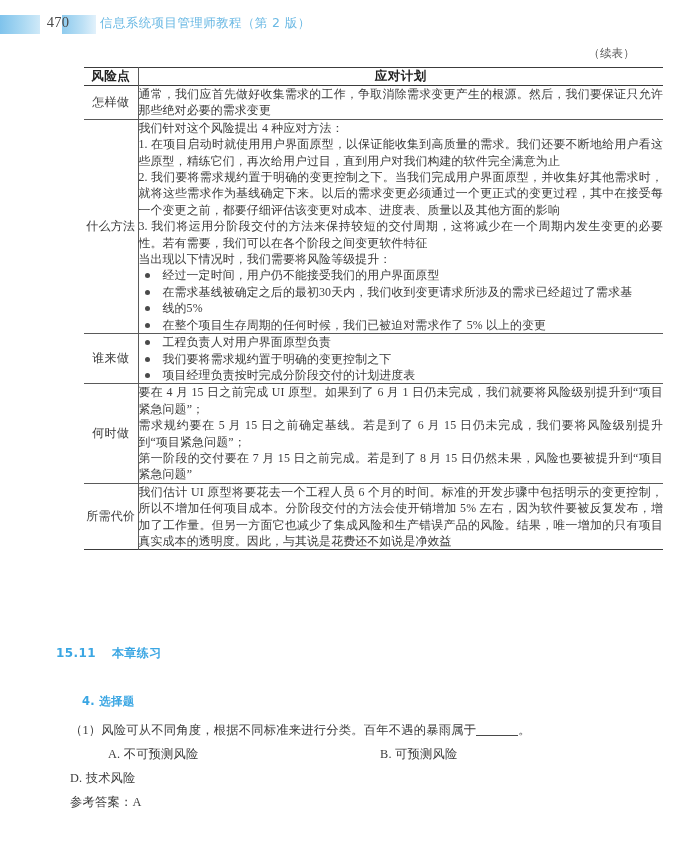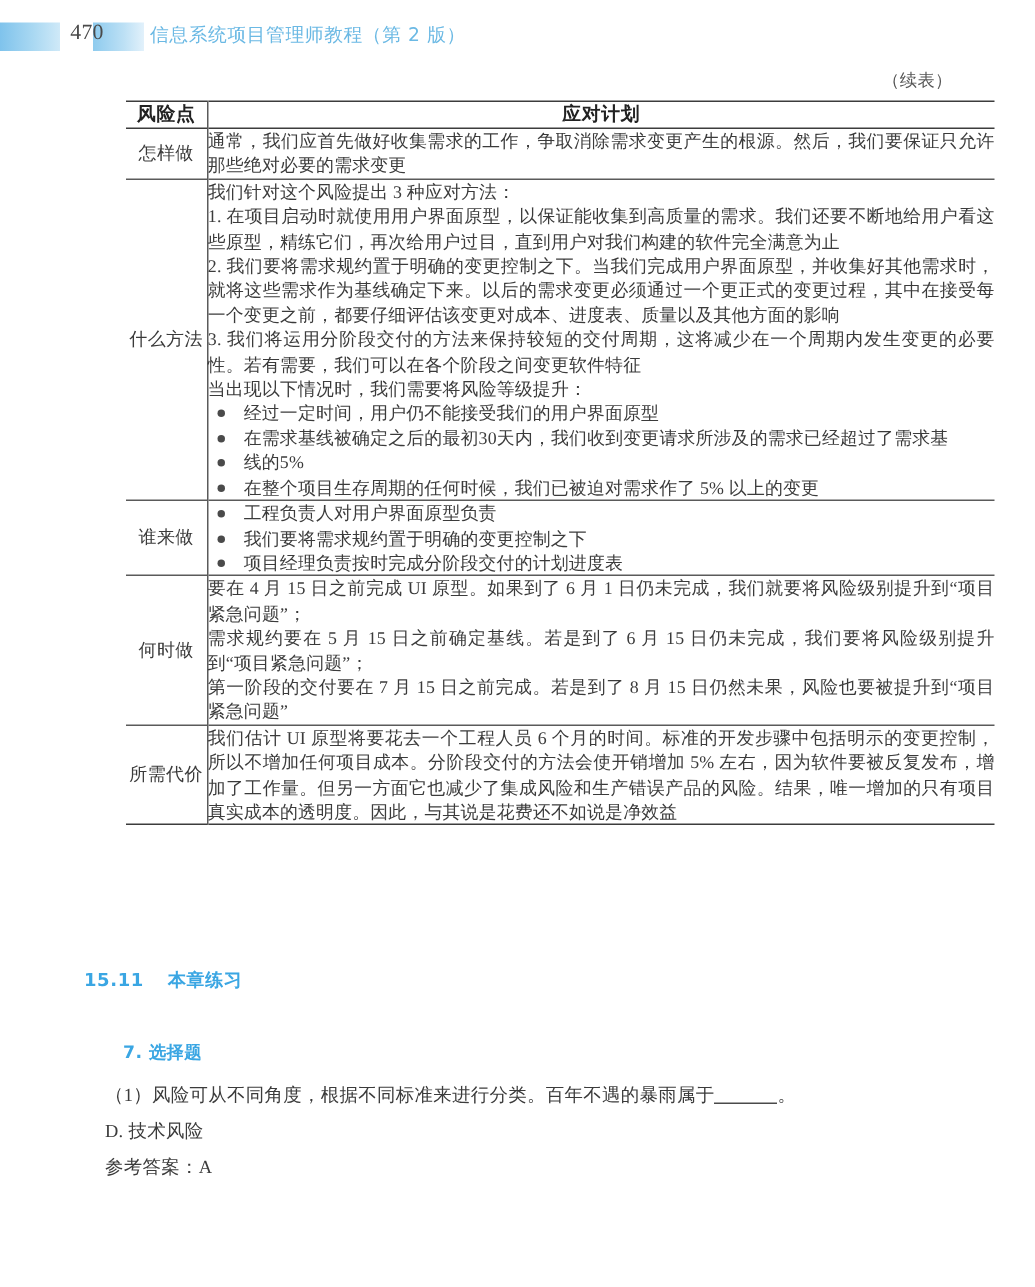--- a/index.html
+++ b/index.html
@@ -239,21 +239,21 @@
       <tr class="tbl-rowline">
         <td class="lbl-cell">怎样做</td>
         <td class="body-cell vdiv">
           <p>通常，我们应首先做好收集需求的工作，争取消除需求变更产生的根源。然后，我们要保证只允许那些绝对必要的需求变更</p>
         </td>
       </tr>
 
       <tr class="tbl-rowline">
         <td class="lbl-cell">什么方法</td>
         <td class="body-cell vdiv">
-          <p>我们针对这个风险提出 3 种应对方法：</p>
+          <p>我们针对这个风险提出 4 种应对方法：</p>
           <p>1. 在项目启动时就使用用户界面原型，以保证能收集到高质量的需求。我们还要不断地给用户看这些原型，精练它们，再次给用户过目，直到用户对我们构建的软件完全满意为止</p>
           <p>2. 我们要将需求规约置于明确的变更控制之下。当我们完成用户界面原型，并收集好其他需求时，就将这些需求作为基线确定下来。以后的需求变更必须通过一个更正式的变更过程，其中在接受每一个变更之前，都要仔细评估该变更对成本、进度表、质量以及其他方面的影响</p>
           <p>3. 我们将运用分阶段交付的方法来保持较短的交付周期，这将减少在一个周期内发生变更的必要性。若有需要，我们可以在各个阶段之间变更软件特征</p>
           <p>当出现以下情况时，我们需要将风险等级提升：</p>
           <ul>
             <li>经过一定时间，用户仍不能接受我们的用户界面原型</li>
             <li>在需求基线被确定之后的最初30天内，我们收到变更请求所涉及的需求已经超过了需求基</li>
             <li>线的5%</li>
             <li>在整个项目生存周期的任何时候，我们已被迫对需求作了 5% 以上的变更</li>
           </ul>
@@ -287,23 +287,27 @@
         </td>
       </tr>
     </tbody>
   </table>
 </div>
 
 <div class="sec-head">
   <span class="sec-num">15.11</span><span>本章练习</span>
 </div>
 
-<div class="sub-head">7. 选择题</div>
+<div class="sub-head">4. 选择题</div>
 
 <div class="qblock">
   <div class="q-stem">
     <span>（1）</span><span>风险可从不同角度，根据不同标准来进行分类。百年不遇的暴雨属于</span><span class="q-blank"></span><span>。</span>
+  </div>
+  <div class="opt-row">
+    <div class="opt opt-a">A. 不可预测风险</div>
+    <div class="opt opt-b">B. 可预测风险</div>
   </div>
   <div class="opt-row">
     <div class="opt opt-b">D. 技术风险</div>
   </div>
   <div class="q-answer">参考答案：A</div>
 </div>
 
 </body></html>

